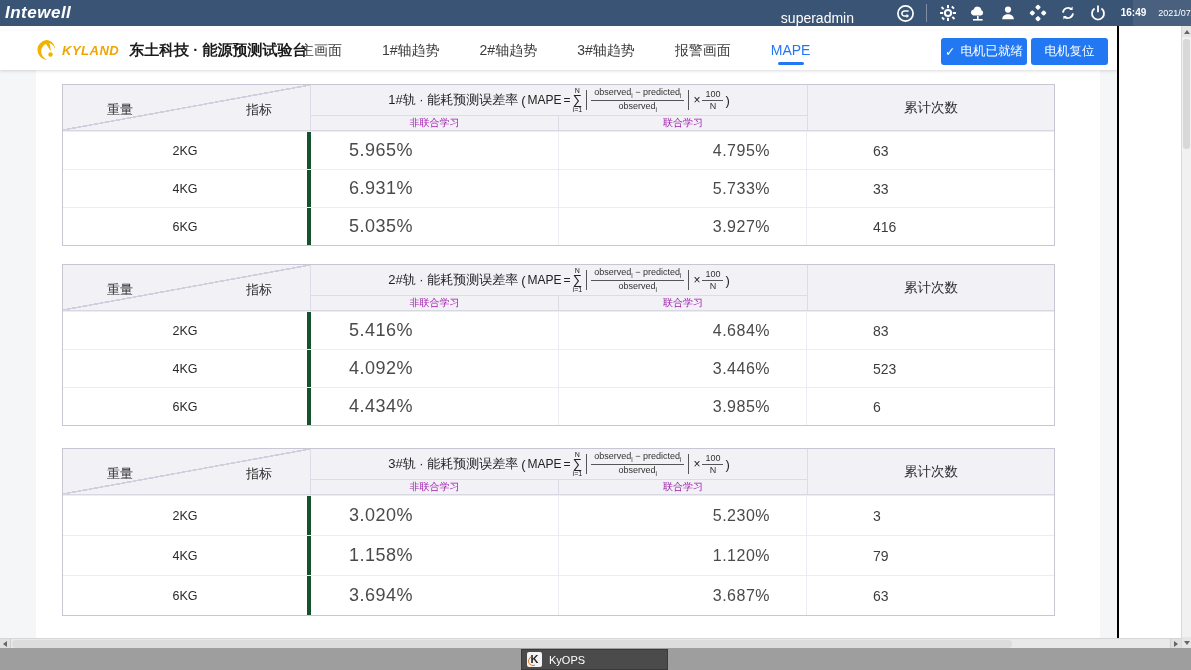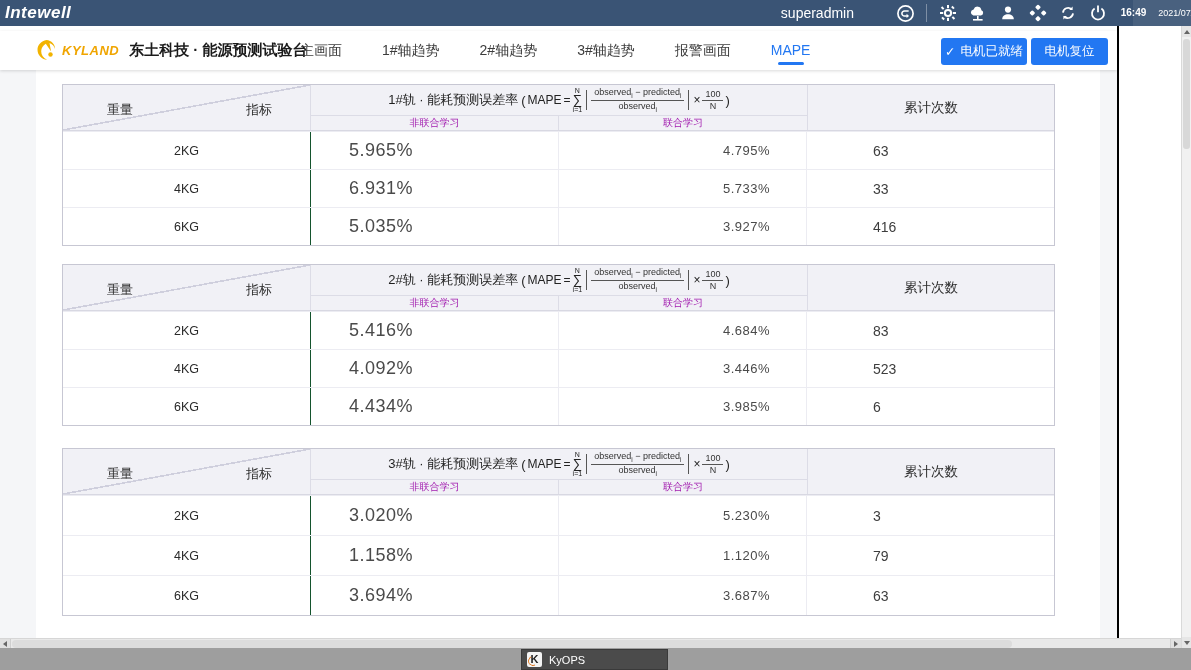--- a/index.html
+++ b/index.html
@@ -1,21 +1,21 @@
 <!DOCTYPE html>
 <html><head>
 <meta charset="utf-8">
 <style>
   * { margin:0; padding:0; box-sizing:border-box; }
   html,body { width:1191px; height:670px; font-family:"Liberation Sans", sans-serif; background:#fff; overflow:hidden; }
 
   
   #osbar { position:absolute; left:0; top:0; width:1191px; height:26px; background:#3a5475; display:flex; align-items:center; color:#fff; }
   #brand { font-size:17px; font-weight:bold; font-style:italic; letter-spacing:0.5px; padding-left:5px; }
-  #os-right { margin-left:auto; display:flex; align-items:center; height:100%;gap:20px; }
+  #os-right { margin-left:auto; display:flex; align-items:flex-end; height:100%;gap:20px; }
   #os-user { font-size:14px; margin-right:16px; }
   .osicon { width:26px; height:26px; display:flex; align-items:center; justify-content:center; cursor:pointer; margin:0 2px; }
   .osicon svg { display:block; }
   #os-divider { width:1px; height:18px; background:rgba(255,255,255,.35); margin:0 6px; }
   #os-time { width:58px; height:100%; background:rgba(255,255,255,.08); display:flex; align-items:center; justify-content:center; line-height:1.15; }
   #os-time .t1 { font-size:10px; font-weight:bold; }
   #os-time .t2 { font-size:9px;margin-left:12px; }
 
   
   #appheader { position:absolute; left:0; top:9px; width:1117px; height:39px; background:#fff; box-shadow:0 1px 3px rgba(0,0,0,.15); z-index:5;margin-top:22px; }
@@ -45,23 +45,23 @@
   .corner .cb { position:absolute; left:44px;  bottom:11px; font-size:13px; color:#2e2e2e; }
   .hmid { width:496px; display:flex; flex-direction:column; }
   .hmid-title { height:31px; display:flex; align-items:center; justify-content:center; gap:3px; border-bottom:1px solid #dcdce6; }
   .t-title { font-size:13px; font-weight:normal; color:#1f1f1f; }
   .hmid-sub { flex:1; display:flex; }
   .hsub { width:50%; display:flex; align-items:center; justify-content:center; font-size:10px; color:#a21caf;text-align:center; }
   .hsub:first-child { border-right:1px solid #dcdce6; }
   .hcount { flex:1; display:flex; align-items:center; justify-content:center; font-size:13.5px; color:#2e2e2e; border-left:1px solid #dcdce6; }
   .trow { display:flex; border-top:1px solid #ececf2; background:#fff; }
   .trow > div { display:flex; align-items:center; }
-  .c-w  { width:248px; justify-content:center; font-size:12.5px; color:#2a2a2a; border-right:1px solid #14532d;text-align:right; }
+  .c-w  { width:248px; justify-content:center; font-size:12.5px; color:#2a2a2a; border-right:4px solid #14532d;text-align:right; }
   .c-nf { width:248px; padding-left:38px; font-size:18px; color:#4a4a4a; letter-spacing:0.5px; border-right:1px solid #ececf2; }
-  .c-f  { width:248px; justify-content:flex-end; padding-right:36px; font-size:13px; color:#4a4a4a; letter-spacing:0.5px; border-right:1px solid #ececf2; }
+  .c-f  { width:248px; justify-content:flex-end; padding-right:36px; font-size:16px; color:#4a4a4a; letter-spacing:0.5px; border-right:1px solid #ececf2; }
   .c-c  { flex:1; padding-left:66px; font-size:14px; color:#3d3d3d; }
 
   
   .fx { display:inline-flex; align-items:center; gap:2px; font-size:12px; color:#222; white-space:nowrap; }
   .sig { display:inline-flex; flex-direction:column; align-items:center; line-height:1; }
   .sig .ss { font-size:7px; }
   .sig .s  { font-size:13px; line-height:0.9; }
   .vbar { width:1px; height:20px; background:#555; margin:0 2px; }
   .frac { display:inline-flex; flex-direction:column; align-items:center; line-height:1.2; font-size:9px; color:#333; }
   .frac .ftop { border-bottom:1px solid #555; padding:0 3px; }

